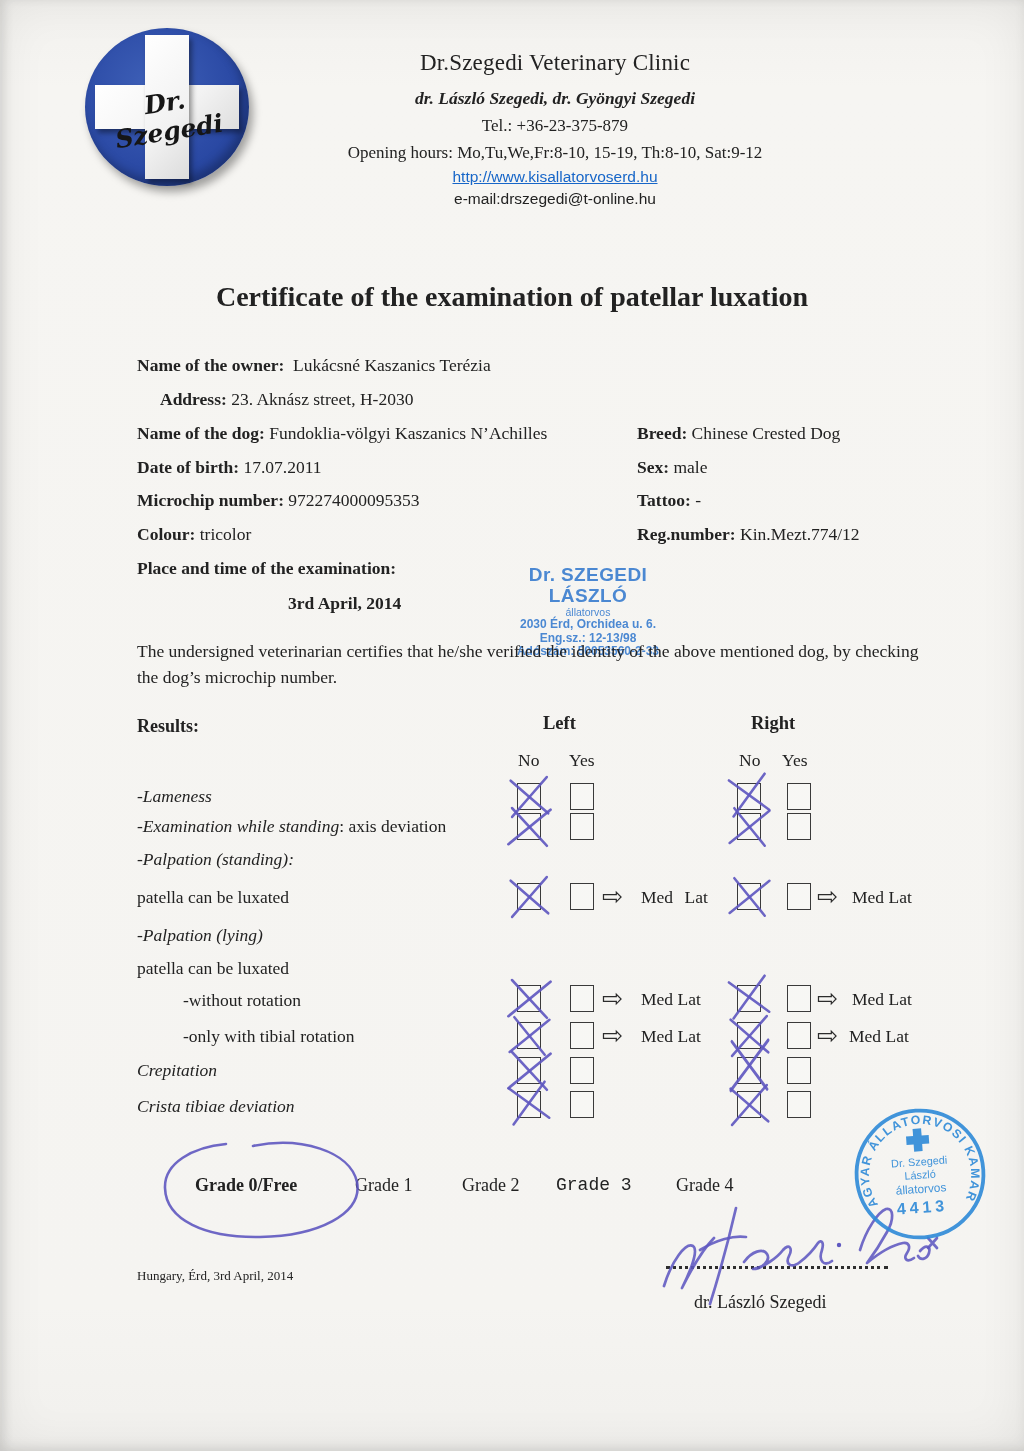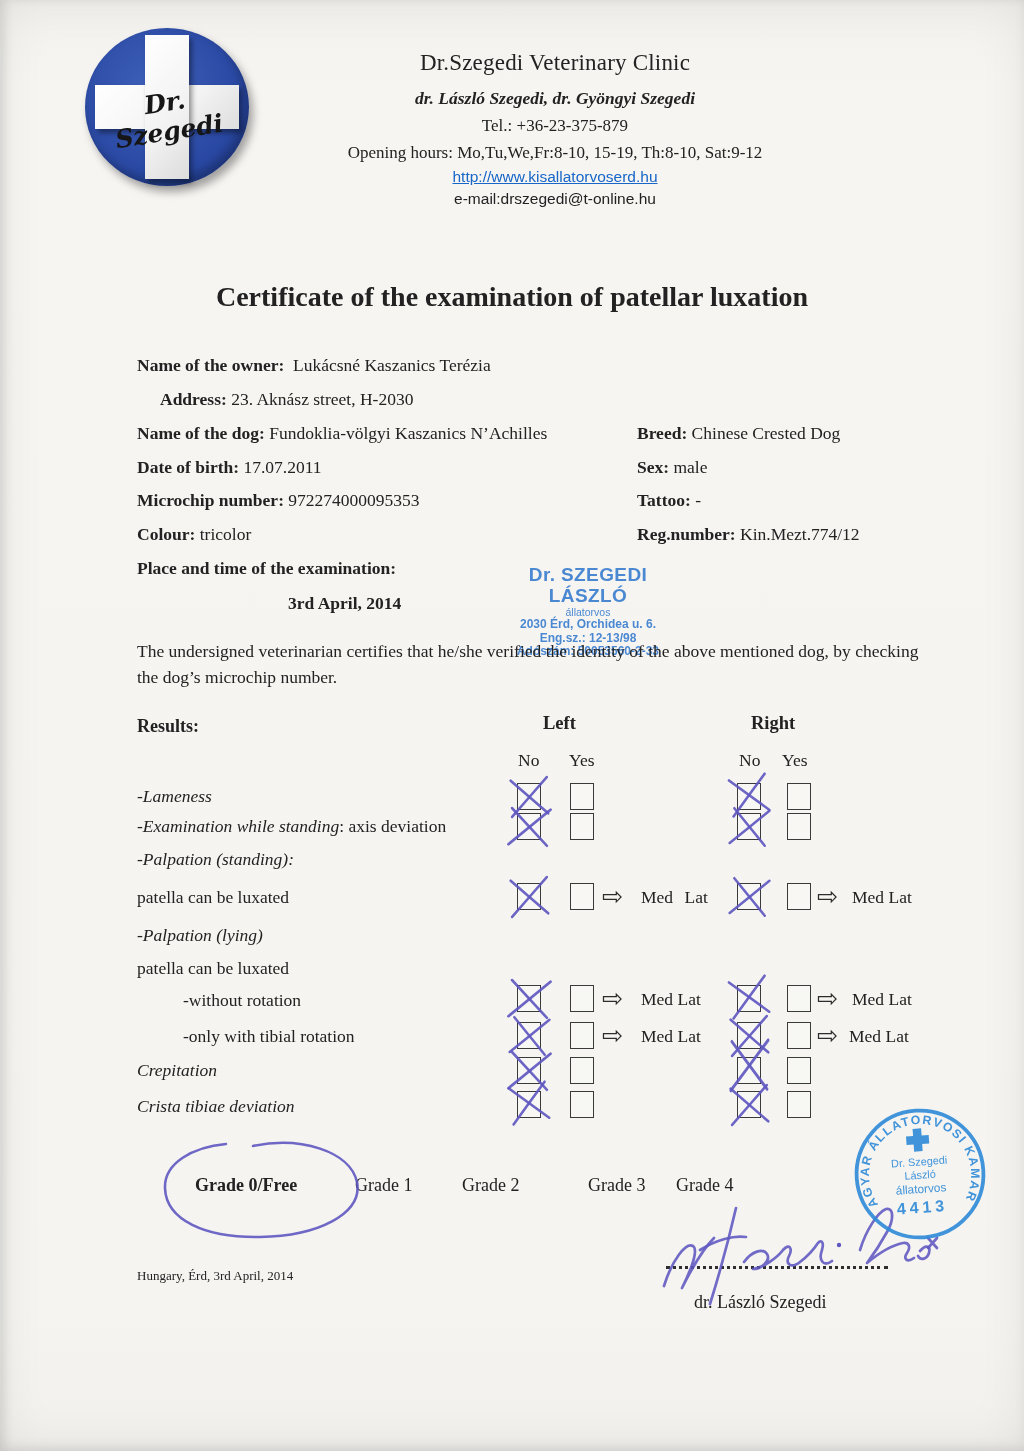--- a/index.html
+++ b/index.html
@@ -293,21 +293,21 @@
           <path d="M-3,32 C8,21 21,8 32,-3"></path>
           <path d="M-2,-2 C9,9 20,20 31,31"></path>
         </svg>
       </span>
     <span class="cbx" style="left:787px; top:1091px;"></span>
   </div>
 
   <span class="grade sel" style="left:195px;">Grade 0/Free</span>
   <span class="grade" style="left:355px;">Grade 1</span>
   <span class="grade" style="left:462px;">Grade 2</span>
-  <span class="grade" style="left:588px;">Grade 3</span>
+  <span class="grade" style="left:556px;font-family:Liberation Mono, monospace;">Grade 3</span>
   <span class="grade" style="left:676px;">Grade 4</span>
   <svg class="grade-circle" viewBox="0 0 232 128">
     <path d="M 103,22 C 150,12 200,27 207,58 C 213,90 168,112 110,113 C 55,114 16,96 15,64 C 14,39 43,23 76,20"></path>
   </svg>
 
   <div class="place-date">Hungary, Érd, 3rd April, 2014</div>
   <div class="dotline"></div>
   <div class="sign-name">dr. László Szegedi</div>
 
   <svg class="signature" viewBox="0 0 300 135">

